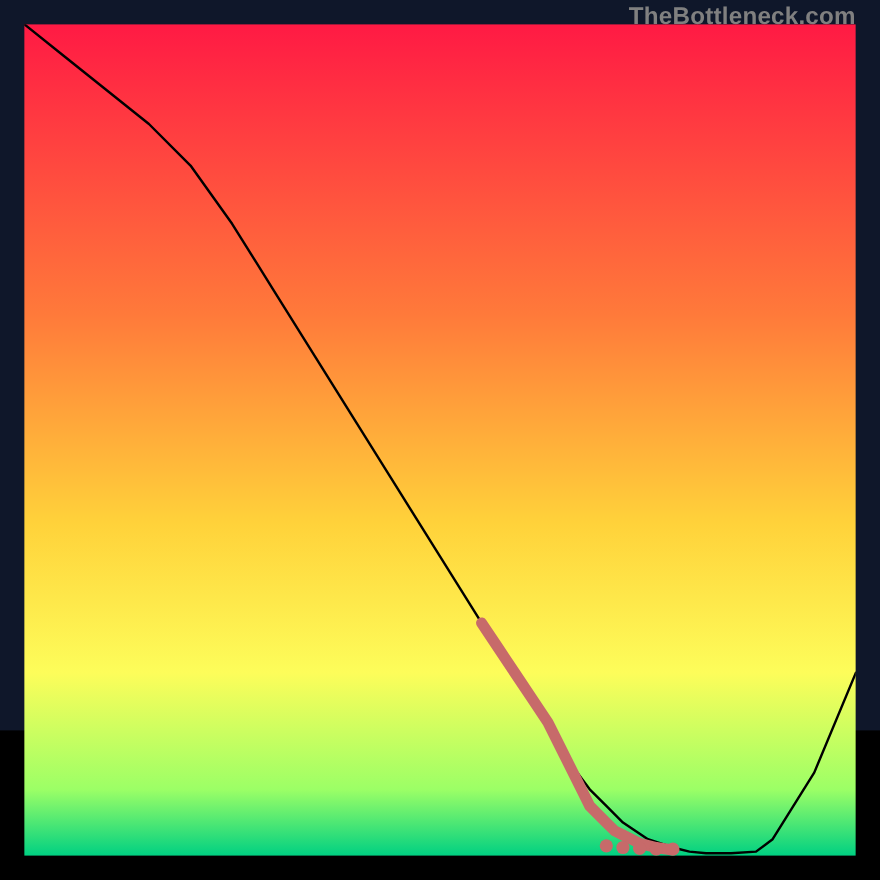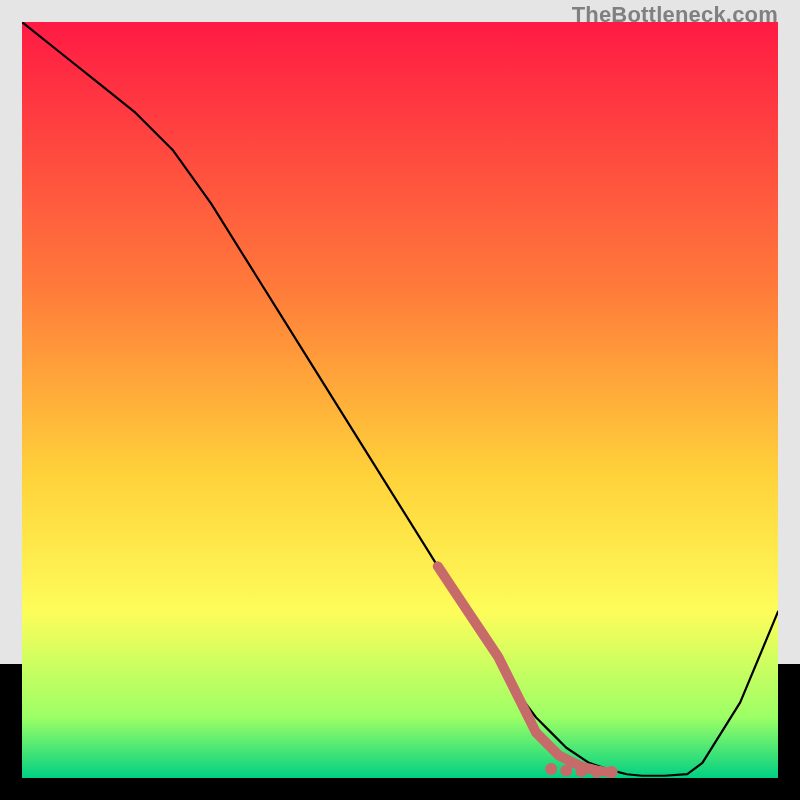--- a/index.html
+++ b/index.html
@@ -8,21 +8,21 @@
     width: 800px;
     height: 800px;
     overflow: hidden;
     background: #000;
     font-family: Arial, Helvetica, sans-serif;
   }
   .frame {
     position: relative;
     width: 800px;
     height: 664px;
-    background: #e5e5e5;
+    background: #0f172a;
   }
   .plot {
     position: absolute;
     left: 22px;
     top: 22px;
     width: 756px;
     height: 756px;
   }
   .watermark {
     position: absolute;

